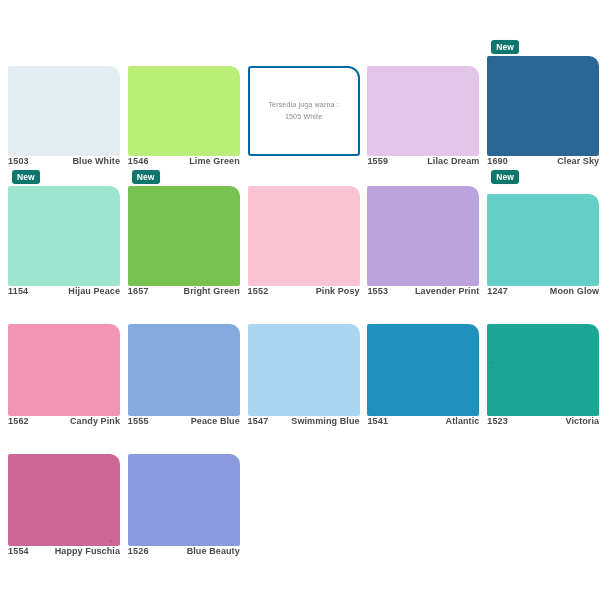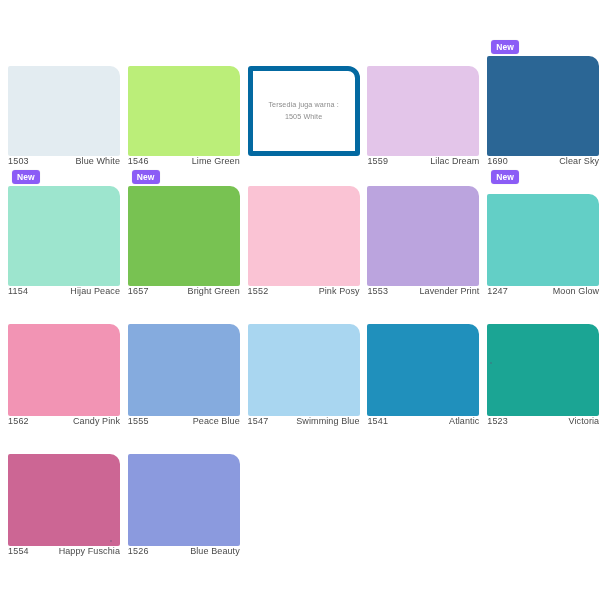--- a/index.html
+++ b/index.html
@@ -42,21 +42,21 @@
     justify-content: flex-end;
     box-sizing: border-box;
     padding-bottom: 1px;
   }
 
   
   .new-badge {
     position: absolute;
     top: 0px;
     left: 4px;
-    background: #8b5cf6;
+    background: #0f766e;
     color: #ffffff;
     font-size: 8.5px;
     line-height: 1;
     font-weight: 700;
     padding: 2.5px 5px 3px 5px;
     border-radius: 3px;
     letter-spacing: 0.1px;
     z-index: 3;
     box-shadow: 0 0 0 0.5px rgba(0,0,0,0.04);
   }
@@ -81,21 +81,21 @@
   .swatch-cell.r2 .chip { height: 100px; }
   .swatch-cell.r3 .chip { height: 92px; }
   .swatch-cell.r4 .chip { height: 92px; }
 
   .chip.has-badge { margin-top: 12px; }
 
   
   .note-box {
     width: 112px;
     height: 90px;
-    border: 5px solid #0369a1;
+    border: 2px solid #0369a1;
     border-radius: 3px 12px 3px 3px;
     background: #ffffff;
     display: flex;
     flex-direction: column;
     align-items: center;
     justify-content: center;
     box-sizing: border-box;
     padding: 4px 8px;
   }
   .note-line {
@@ -107,20 +107,21 @@
     white-space: nowrap;
   }
 
   .swatch-label {
     display: flex;
     justify-content: space-between;
     align-items: baseline;
     width: 112px;
     margin-top: 0;
     height: 13px;
+    font-weight: bold;
   }
   .swatch-code {
     font-size: 9px;
     color: #4a4a4a;
     letter-spacing: 0.2px;
   }
   .swatch-name {
     font-size: 9px;
     color: #4a4a4a;
     letter-spacing: 0.1px;

